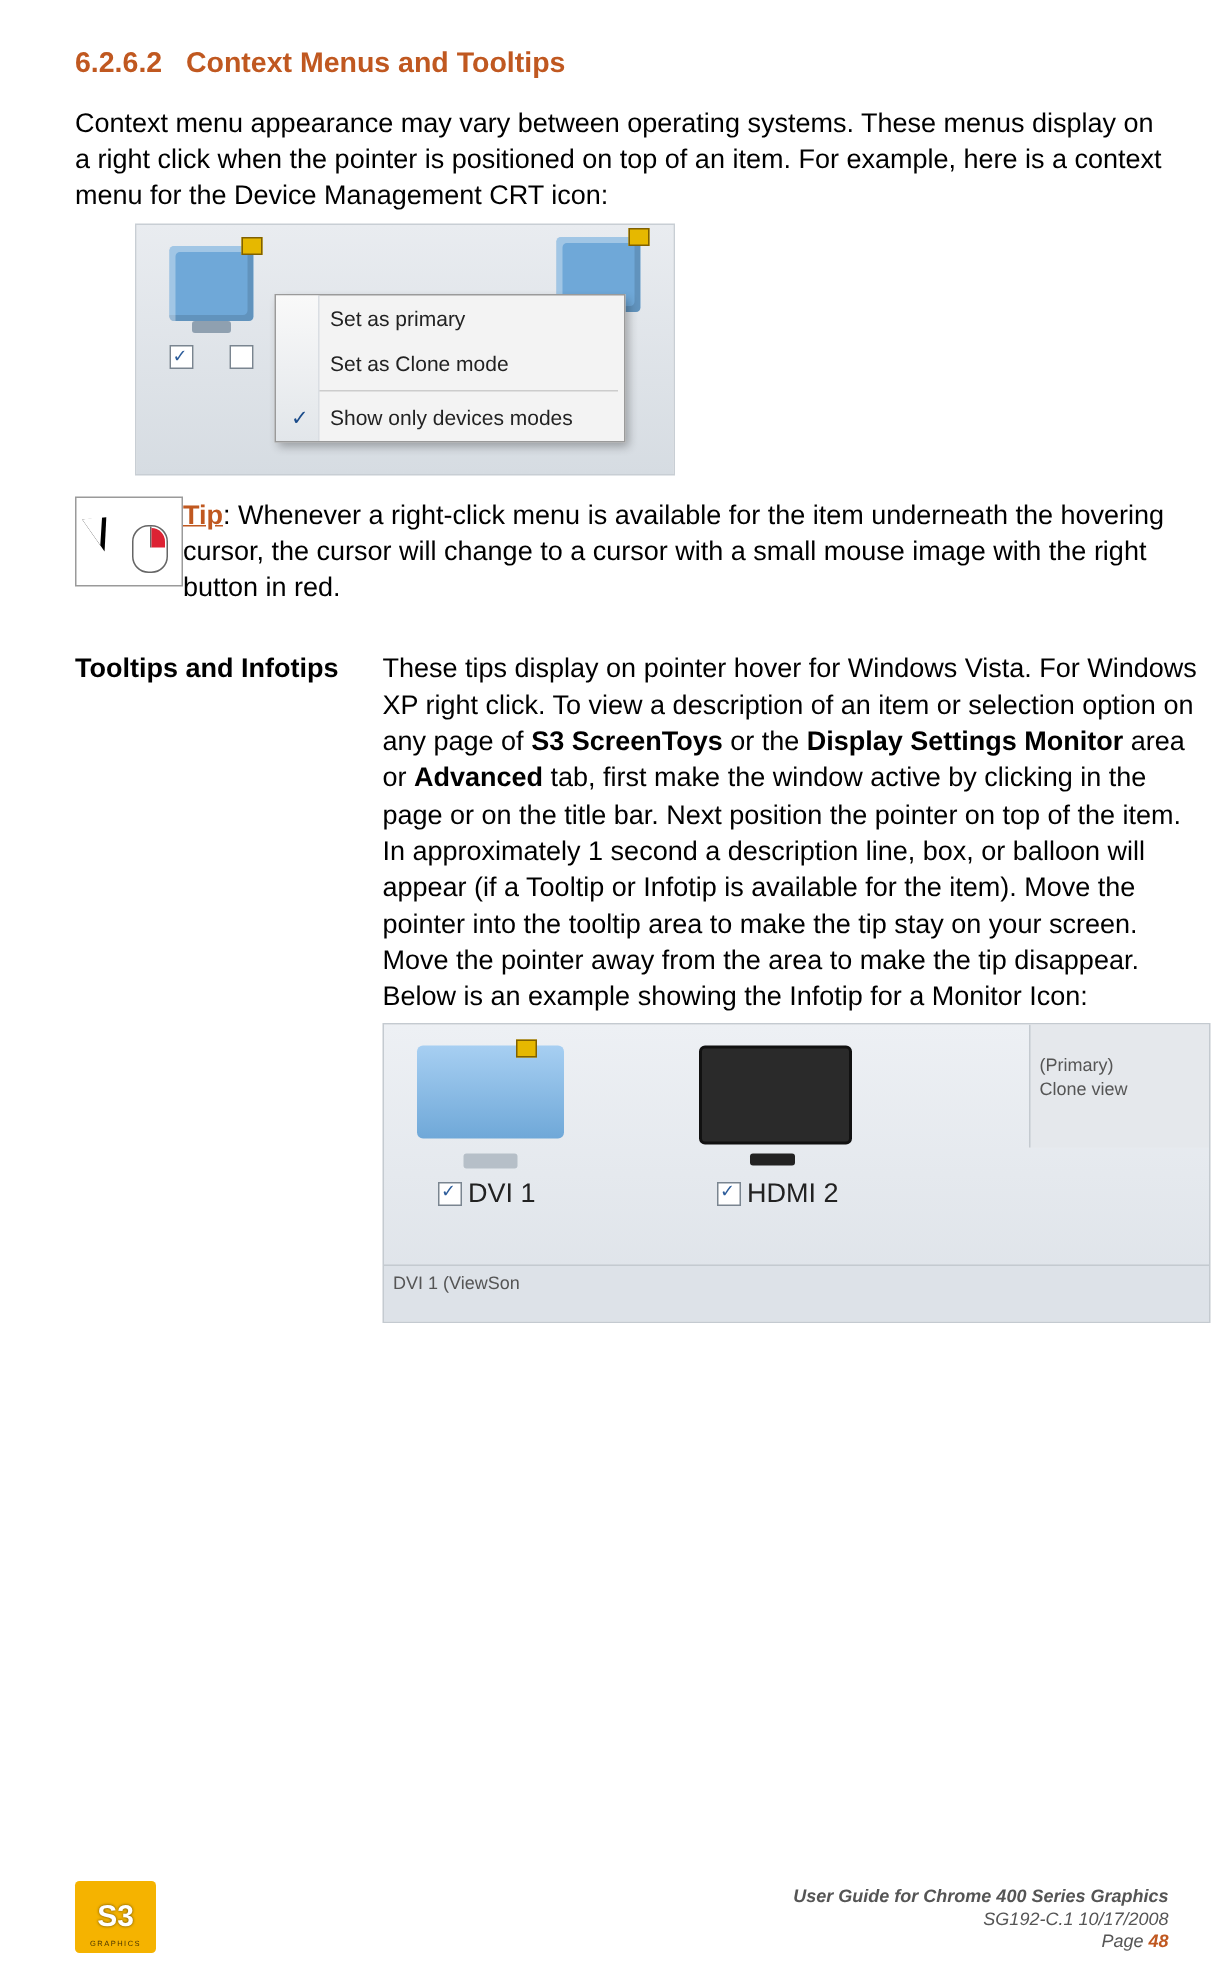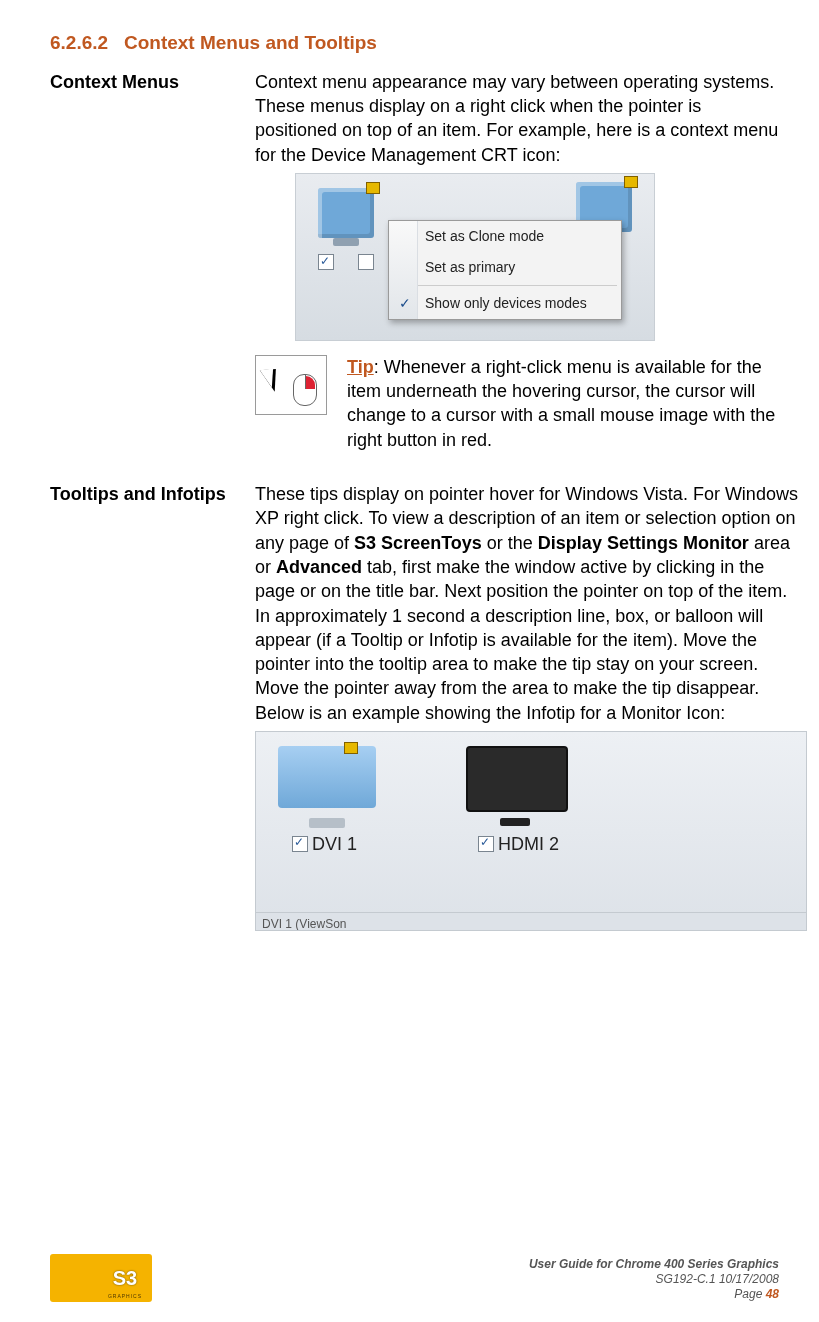--- a/index.html
+++ b/index.html
@@ -73,21 +73,21 @@
       background:#F3F3F3; border:1px solid #9A9A9A;
       box-shadow: 2px 3px 6px rgba(0,0,0,0.3);
       font-size:14px; color:#222;
     }
     .ctx-menu-item{padding:6px 10px 6px 36px; position:relative;}
     .ctx-menu-sep{border-top:1px solid #CCCCCC;margin:2px 4px;}
     .ctx-check{position:absolute;left:10px;top:6px;color:#1A4B8A;font-size:14px;}
     .ctx-iconcol{position:absolute;top:0;left:0;bottom:0;width:28px;background:linear-gradient(#F9F9F9,#E2E6EA);border-right:1px solid #DADEE3;}
 
     
-    .tip-row{display:flex;gap:20px;margin:14px 0 18px 0;}
+    .tip-row{display:flex;margin:14px 0 18px 0;}
     .cursor-figure{width:70px;height:58px;border:1px solid #9A9A9A;position:relative;flex:0 0 70px;background:#fff;}
     .cursor-arrow{position:absolute;top:8px;left:10px;width:0;height:0;border-left:14px solid #000;border-top:8px solid transparent;border-bottom:18px solid transparent;transform:rotate(-35deg);}
     .cursor-arrow::after{content:"";position:absolute;left:-14px;top:-8px;width:0;height:0;border-left:12px solid #fff;border-top:6px solid transparent;border-bottom:15px solid transparent;}
     .mouse-icon{position:absolute;right:9px;bottom:8px;width:22px;height:30px;border:1.5px solid #666;border-radius:11px;background:#fff;}
     .mouse-icon::before{content:"";position:absolute;top:0;left:50%;width:1px;height:14px;background:#666;}
     .mouse-icon .rb{position:absolute;top:1px;right:1px;width:9px;height:13px;border-top-right-radius:10px;background:#D23;}
 
     
     .infotip-fig{
       margin-top:6px;width:552px;height:200px;position:relative;background:linear-gradient(#EDF0F4,#DDE2E8);border:1px solid #C4CAD0;box-sizing:border-box; overflow:hidden;
@@ -102,57 +102,56 @@
     .mon-box.hdmi .screen{background:#2A2A2A;border:2px solid #111;}
     .mon-box.dvi::after{content:"";position:absolute;bottom:-10px;left:50%;transform:translateX(-50%);width:36px;height:10px;background:#B6BFC8;border-radius:2px;}
     .mon-box.hdmi::after{content:"";position:absolute;bottom:-8px;left:50%;transform:translateX(-50%);width:30px;height:8px;background:#222;border-radius:2px;}
     .mon-badge{position:absolute;top:-4px;right:18px;width:12px;height:10px;background:#E6B800;border:1px solid #806000;}
     .chk-label{position:absolute;top:100px;font-size:18px;color:#222;display:flex;align-items:center;gap:4px;}
     .chk-label .cbx{width:14px;height:14px;border:1px solid #7A8590;background:#fff;position:relative;}
     .chk-label .cbx.ck::after{content:"✓";position:absolute;top:-3px;left:1px;color:#2C5C9A;font-size:12px;}
     .chk-dvi{left:36px;}
     .chk-hdmi{left:222px;}
     .tooltip-box{position:absolute;top:122px;left:96px;right:8px;background:#FAF6DD;border:1px solid #9A9470;border-radius:3px;padding:6px 9px;font-size:12.5px;color:#333;line-height:1.35;}
-    .bottom-strip{position:absolute;bottom:0;left:0;right:0;height:18px;background:#DDE2E8;border-top:1px solid #C4CAD0;font-size:12px;color:#555;padding:3px 6px;box-sizing:border-box;}
+    .bottom-strip{position:absolute;bottom:0;left:0;right:0;height:38px;background:#DDE2E8;border-top:1px solid #C4CAD0;font-size:12px;color:#555;padding:3px 6px;box-sizing:border-box;}
 
     
     .footer{position:absolute;bottom:20px;left:50px;right:40px;display:flex;justify-content:space-between;align-items:flex-end;}
-    .logo{width:54px;height:48px;background:#F5B300;border-radius:3px;display:flex;align-items:center;justify-content:center;position:relative;padding-left:48px;}
+    .logo{width:54px;height:48px;background:#F5B300;border-radius:3px;display:flex;align-items:center;justify-content:center;position:relative;}
     .logo .inner{font-weight:bold;font-size:20px;color:#fff;text-shadow:0 0 2px #5A4200;}
     .logo .sub{position:absolute;bottom:2px;font-size:5px;letter-spacing:1px;color:#4A3500;}
     .footer-text{text-align:right;font-style:italic;color:#555;font-size:12px;line-height:1.25;}
     .footer-text .t1{font-weight:bold;}
     .footer-text .pg{font-style:italic;}
     .footer-text .pgno{font-weight:bold;color:#C05820;}
   </style>
 </head>
 <body>
 
 <div class="section-heading">
   <span>6.2.6.2</span>&nbsp;&nbsp;&nbsp;<span>Context Menus and Tooltips</span>
 </div>
 
 <div class="row">
-  <div class="label-col">Context Menus</div>
   <div class="content-col">
     <p>Context menu appearance may vary between operating systems. These menus display on a right click when the pointer is positioned on top of an item. For example, here is a context menu for the Device Management CRT icon:</p>
 
     <div class="ctx-figure">
       <div class="ctx-monitor mon-left">
           <div class="ctx-badge"></div>
         </div>
       <div class="ctx-monitor mon-right">
           <div class="ctx-badge"></div>
         </div>
       <div class="ctx-cb checked cb1"></div>
       <div class="ctx-cb cb2"></div>
       <div class="ctx-menu">
         <div class="ctx-iconcol"></div>
+        <div class="ctx-menu-item">Set as primary</div>
         <div class="ctx-menu-item">Set as Clone mode</div>
-        <div class="ctx-menu-item">Set as primary</div>
         <div class="ctx-menu-sep"></div>
         <div class="ctx-menu-item">
           <span class="ctx-check">✓</span>
           <span>Show only devices modes</span>
         </div>
       </div>
     </div>
 
     <div class="tip-row">
       <div class="cursor-figure">
@@ -169,20 +168,25 @@
 </div>
 
 <div class="row">
   <div class="label-col">Tooltips and Infotips</div>
   <div class="content-col">
     <p>
       <span>These tips display on pointer hover for Windows Vista. For Windows XP right click. To view a description of an item or selection option on any page of </span><span class="bold">S3 ScreenToys</span><span> or the </span><span class="bold">Display Settings Monitor</span><span> area or </span><span class="bold">Advanced</span><span> tab, first make the window active by clicking in the page or on the title bar. Next position the pointer on top of the item. In approximately 1 second a description line, box, or balloon will appear (if a Tooltip or Infotip is available for the item). Move the pointer into the tooltip area to make the tip stay on your screen. Move the pointer away from the area to make the tip disappear. Below is an example showing the Infotip for a Monitor Icon:</span>
     </p>
 
     <div class="infotip-fig">
+      <div class="right-panel">
+        <div style="height:14px"></div>
+        <div>(Primary)</div>
+        <div>Clone view</div>
+      </div>
       <div class="mon-box dvi">
         <div class="screen"></div>
         <div class="mon-badge"></div>
       </div>
       <div class="mon-box hdmi">
         <div class="screen"></div>
       </div>
       <div class="chk-label chk-dvi">
         <div class="cbx ck"></div>
         <span>DVI 1</span>

